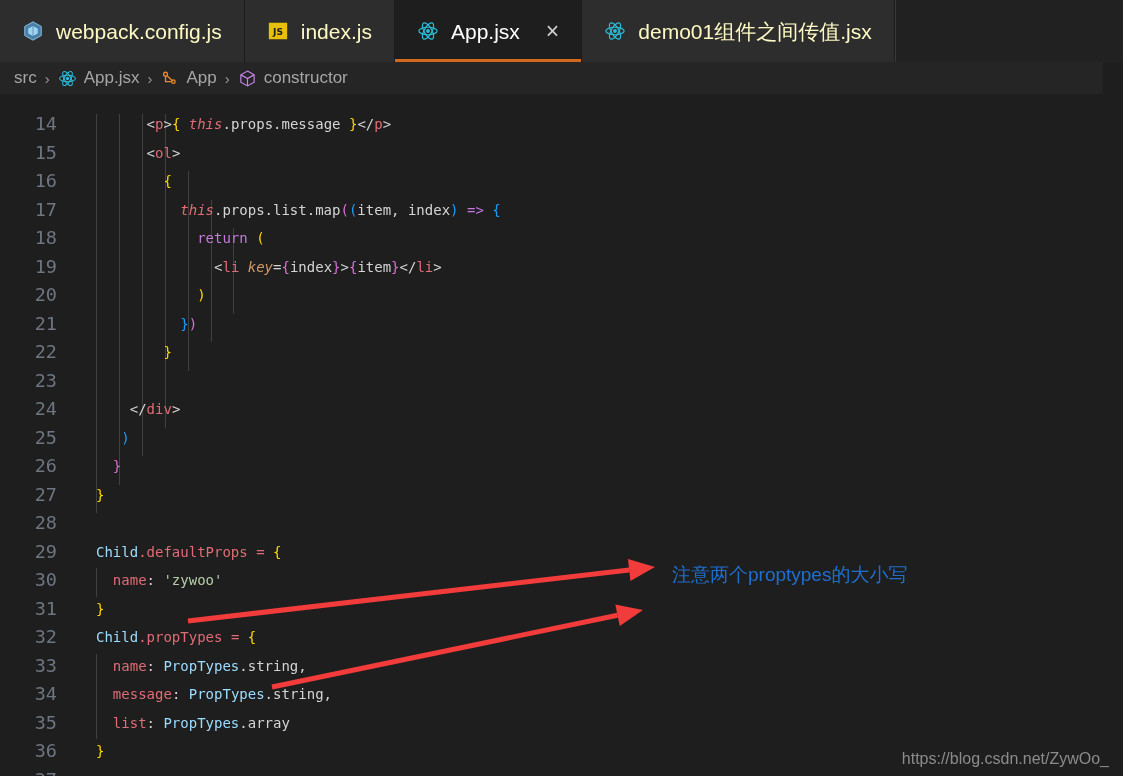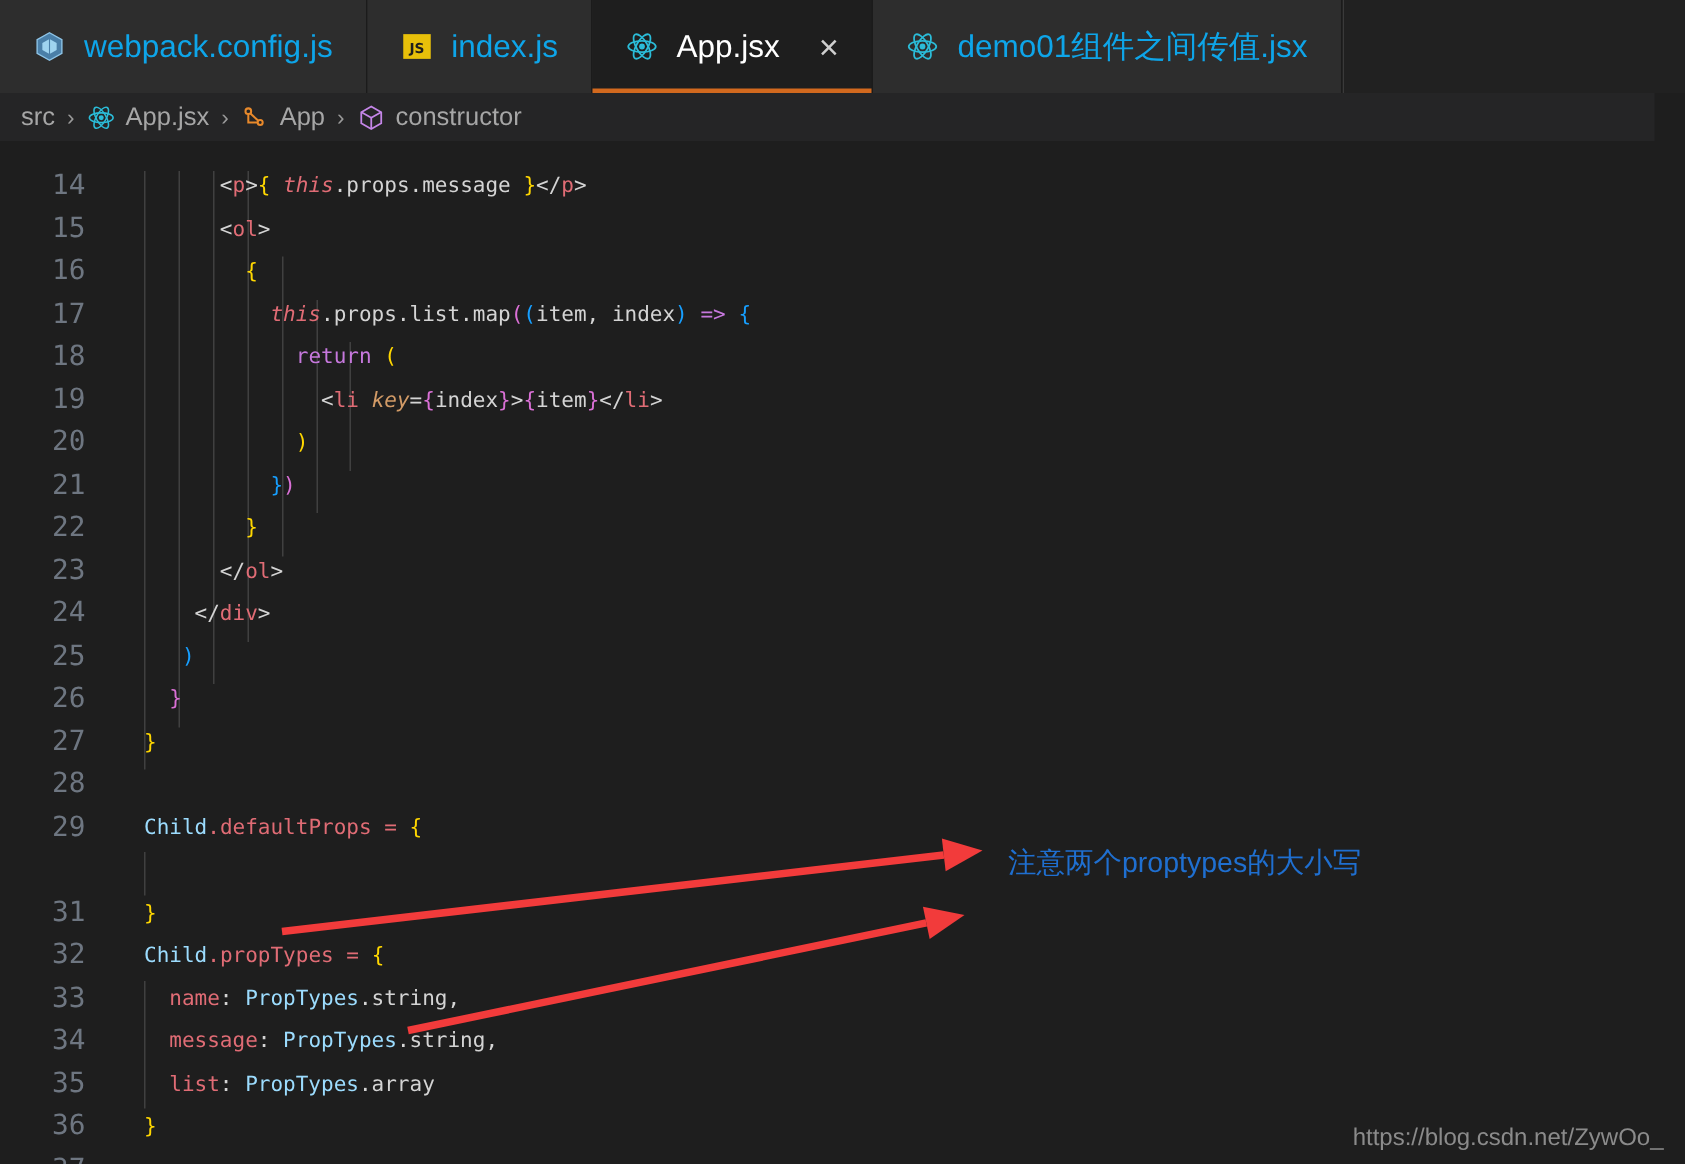--- a/index.html
+++ b/index.html
@@ -32,21 +32,21 @@
     display: flex;
     align-items: stretch;
     box-sizing: border-box;
   }
   .tab {
     display: flex;
     align-items: center;
     gap: 12px;
     padding: 0 22px;
     background: #2d2d2d;
-    color: #0ea5e9;
+    color: #fef9c3;
     font-size: 21px;
     box-sizing: border-box;
     border-right: 1px solid #1b1b1b;
     position: relative;
     white-space: nowrap;
     cursor: pointer;
   }
   .tab.active {
     background: #1e1e1e;
     color: #ffffff;
@@ -315,27 +315,28 @@
         <div class="guide" style="left: 96px; top: 543.5px; height: 85.5px;"></div>
         <div class="row" style="top: 0px;"><span class="lnum">14</span><span class="ltext"><span class="t-punct">      </span><span class="t-punct">&lt;</span><span class="t-tag">p</span><span class="t-punct">&gt;</span><span class="t-b1">{</span><span class="t-punct"> </span><span class="t-this">this</span><span class="t-prop">.props.message</span><span class="t-punct"> </span><span class="t-b1">}</span><span class="t-punct">&lt;/</span><span class="t-tag">p</span><span class="t-punct">&gt;</span></span></div>
         <div class="row" style="top: 28.5px;"><span class="lnum">15</span><span class="ltext"><span class="t-punct">      </span><span class="t-punct">&lt;</span><span class="t-tag">ol</span><span class="t-punct">&gt;</span></span></div>
         <div class="row" style="top: 57px;"><span class="lnum">16</span><span class="ltext"><span class="t-punct">        </span><span class="t-b1">{</span></span></div>
         <div class="row" style="top: 85.5px;"><span class="lnum">17</span><span class="ltext"><span class="t-punct">          </span><span class="t-this">this</span><span class="t-prop">.props.list.</span><span class="t-prop">map</span><span class="t-b2">(</span><span class="t-b3">(</span><span class="t-prop">item</span><span class="t-punct">, </span><span class="t-prop">index</span><span class="t-b3">)</span><span class="t-punct"> </span><span class="t-kw">=&gt;</span><span class="t-punct"> </span><span class="t-b3">{</span></span></div>
         <div class="row" style="top: 114px;"><span class="lnum">18</span><span class="ltext"><span class="t-punct">            </span><span class="t-kw">return</span><span class="t-punct"> </span><span class="t-b1">(</span></span></div>
         <div class="row" style="top: 142.5px;"><span class="lnum">19</span><span class="ltext"><span class="t-punct">              </span><span class="t-punct">&lt;</span><span class="t-tag">li</span><span class="t-punct"> </span><span class="t-attr">key</span><span class="t-punct">=</span><span class="t-b2">{</span><span class="t-prop">index</span><span class="t-b2">}</span><span class="t-punct">&gt;</span><span class="t-b2">{</span><span class="t-prop">item</span><span class="t-b2">}</span><span class="t-punct">&lt;/</span><span class="t-tag">li</span><span class="t-punct">&gt;</span></span></div>
         <div class="row" style="top: 171px;"><span class="lnum">20</span><span class="ltext"><span class="t-punct">            </span><span class="t-b1">)</span></span></div>
         <div class="row" style="top: 199.5px;"><span class="lnum">21</span><span class="ltext"><span class="t-punct">          </span><span class="t-b3">}</span><span class="t-b2">)</span></span></div>
         <div class="row" style="top: 228px;"><span class="lnum">22</span><span class="ltext"><span class="t-punct">        </span><span class="t-b1">}</span></span></div>
-        <div class="row" style="top: 256.5px;"><span class="lnum">23</span><span class="ltext"><span class="t-punct">      </span><span class="t-punct">&lt;/</span><span class="t-tag">ol</span><span class="t-punct">&gt;</span></span></div>
+        <div class="row" style="top: 256.5px;"><span class="lnum">23</span></div>
         <div class="row" style="top: 285px;"><span class="lnum">24</span><span class="ltext"><span class="t-punct">    </span><span class="t-punct">&lt;/</span><span class="t-tag">div</span><span class="t-punct">&gt;</span></span></div>
         <div class="row" style="top: 313.5px;"><span class="lnum">25</span><span class="ltext"><span class="t-punct">   </span><span class="t-b3">)</span></span></div>
         <div class="row" style="top: 342px;"><span class="lnum">26</span><span class="ltext"><span class="t-punct">  </span><span class="t-b2">}</span></span></div>
         <div class="row" style="top: 370.5px;"><span class="lnum">27</span><span class="ltext"><span class="t-b1">}</span></span></div>
         <div class="row" style="top: 399px;"><span class="lnum">28</span><span class="ltext"></span></div>
         <div class="row" style="top: 427.5px;"><span class="lnum">29</span><span class="ltext"><span class="t-var">Child</span><span class="t-ident">.defaultProps</span><span class="t-punct"> </span><span class="t-ident">=</span><span class="t-punct"> </span><span class="t-b1">{</span></span></div>
+        <div class="row" style="top: 456px;"><span class="lnum">30</span><span class="ltext"><span class="t-punct">  </span><span class="t-ident">name</span><span class="t-punct">: </span><span class="t-str">'zywoo'</span></span></div>
         <div class="row" style="top: 484.5px;"><span class="lnum">31</span><span class="ltext"><span class="t-b1">}</span></span></div>
         <div class="row" style="top: 513px;"><span class="lnum">32</span><span class="ltext"><span class="t-var">Child</span><span class="t-ident">.propTypes</span><span class="t-punct"> </span><span class="t-ident">=</span><span class="t-punct"> </span><span class="t-b1">{</span></span></div>
         <div class="row" style="top: 541.5px; padding-left: 10px;"><span class="lnum">33</span><span class="ltext"><span class="t-punct">  </span><span class="t-ident">name</span><span class="t-punct">: </span><span class="t-var">PropTypes</span><span class="t-prop">.string</span><span class="t-punct">,</span></span></div>
         <div class="row" style="top: 570px;"><span class="lnum">34</span><span class="ltext"><span class="t-punct">  </span><span class="t-ident">message</span><span class="t-punct">: </span><span class="t-var">PropTypes</span><span class="t-prop">.string</span><span class="t-punct">,</span></span></div>
         <div class="row" style="top: 598.5px;"><span class="lnum">35</span><span class="ltext"><span class="t-punct">  </span><span class="t-ident">list</span><span class="t-punct">: </span><span class="t-var">PropTypes</span><span class="t-prop">.array</span></span></div>
         <div class="row" style="top: 627px;"><span class="lnum">36</span><span class="ltext"><span class="t-b1">}</span></span></div>
         <div class="row" style="top: 655.5px;"><span class="lnum">37</span><span class="ltext"></span></div>
       </div>
   </div>
 

